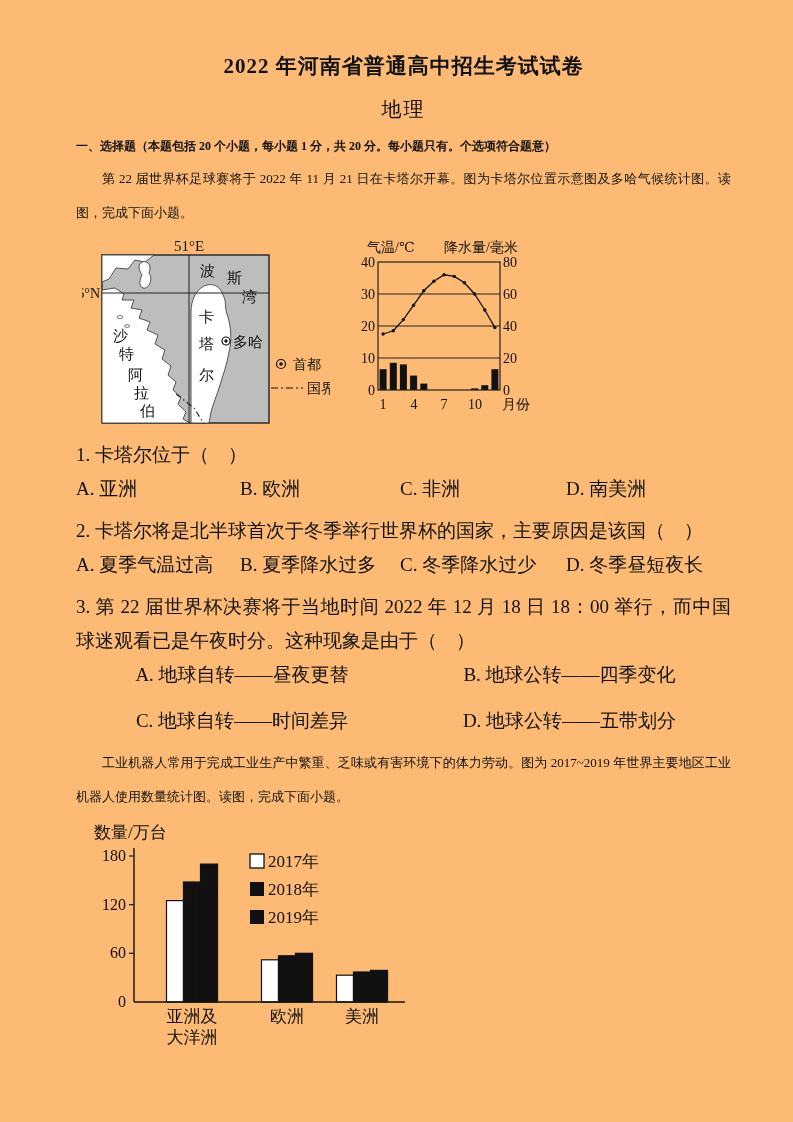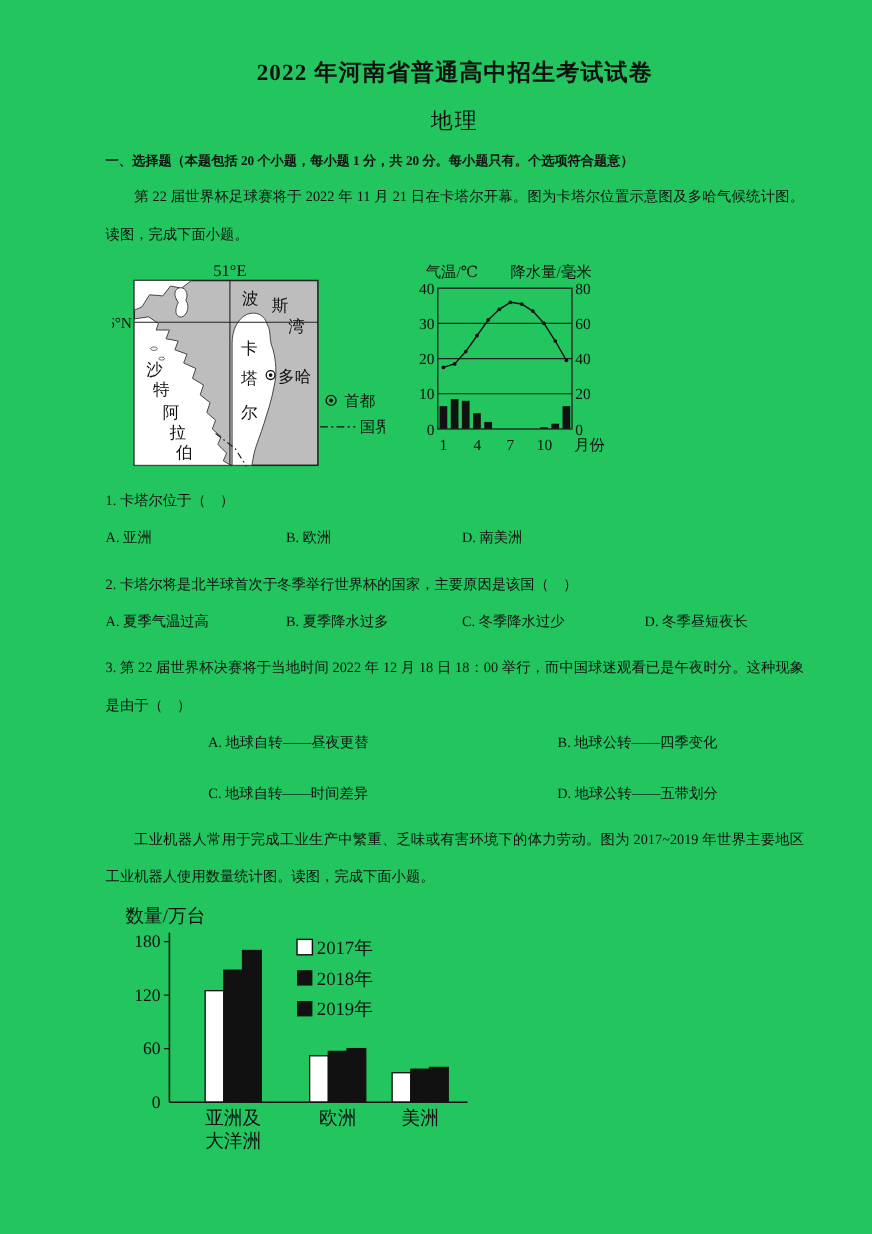--- a/index.html
+++ b/index.html
@@ -1,31 +1,31 @@
 <!DOCTYPE html>
 <html><head>
 <meta charset="utf-8">
 <style>
   html,body{margin:0;padding:0;background:#ffffff;}
   .page{
     position:relative;
     width:793px;height:1122px;
     box-sizing:border-box;
-    padding:52px 62px 0 96px;
-    background:#22c55e;
+    padding:52px 62px 0 76px;
+    background:#fdba74;
     color:#111;
     font-family:"Liberation Serif","DejaVu Serif",serif;
     overflow:hidden;
   }
   .doc-title{font-size:21px;font-weight:bold;text-align:center;margin:0 0 16px 0;letter-spacing:1px;}
   .doc-subject{font-size:20px;font-weight:normal;text-align:center;margin:0 0 15px 0;letter-spacing:2px;}
   .sec-heading{font-size:12px;font-weight:bold;margin:0 0 7px 0;}
   .para{font-size:13px;line-height:34px;text-indent:2em;text-align:justify;margin:0;}
   .figures{display:flex;align-items:flex-start;margin:8px 0 2px 6px;gap:24px;}
-  .q{font-size:13px;}
+  .q{font-size:19px;}
   .q-text{line-height:34px;margin-top:8px;}
   .opts4{display:grid;grid-template-columns:164px 160px 166px 1fr;line-height:34px;}
   .opts2{display:grid;grid-template-columns:332px 1fr;line-height:34px;row-gap:12px;text-align:center;}
   .opt{white-space:nowrap;}
   svg text{fill:#111;}
 </style>
 </head>
 <body>
 
 <div class="page">
@@ -138,20 +138,21 @@
       <text x="148" y="171" font-size="14">月份</text>
     </svg>
   </div>
 
   
   <div class="q">
     <div class="q-text">1. 卡塔尔位于（　）</div>
     <div class="opts4">
       <span class="opt">A. 亚洲</span>
       <span class="opt">B. 欧洲</span>
+      <span class="opt">C. 非洲</span>
       <span class="opt">D. 南美洲</span>
     </div>
   </div>
 
   <div class="q">
     <div class="q-text">2. 卡塔尔将是北半球首次于冬季举行世界杯的国家，主要原因是该国（　）</div>
     <div class="opts4">
       <span class="opt">A. 夏季气温过高</span>
       <span class="opt">B. 夏季降水过多</span>
       <span class="opt">C. 冬季降水过少</span>

